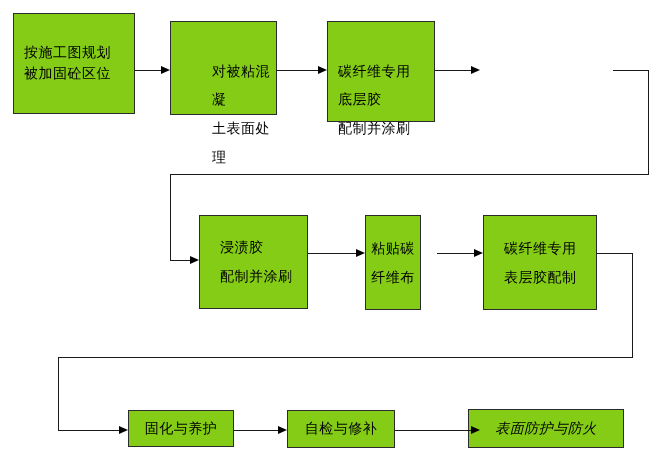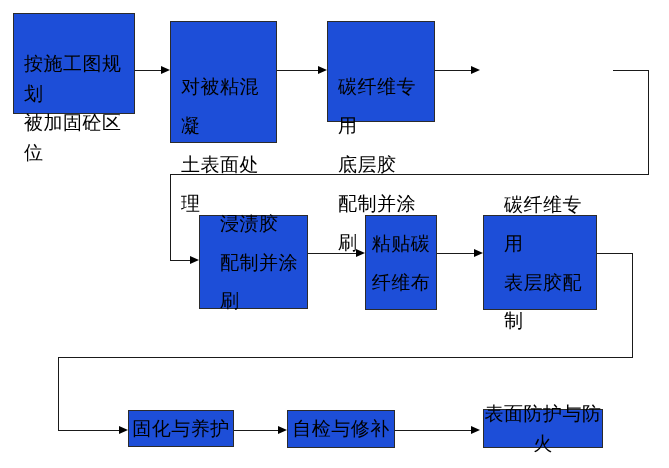--- a/index.html
+++ b/index.html
@@ -15,23 +15,23 @@
     position: relative;
     width: 669px;
     height: 468px;
     background: #ffffff;
     overflow: hidden;
   }
   .node {
     position: absolute;
     box-sizing: border-box;
     border: 1px solid #2b2b2b;
-    background: #1d4ed8;
+    background: #84cc16;
     color: #000000;
-    font-size: 19px;
+    font-size: 14px;
     line-height: 1.55;
     letter-spacing: 0.5px;
     white-space: pre-line;
     padding: 0;
   }
   .node .ntext {
     display: block;
     white-space: pre-line;
   }
   
@@ -80,21 +80,21 @@
 </head>
 <body>
 
 <div id="canvas">
 
   <div class="node top" style="left:13px; top:13px; width:122px; height:101px;">
     <span class="ntext">按施工图规划
 被加固砼区位</span>
   </div>
 
-  <div class="node top sp" style="left:170px; top:21px; width:107px; height:122px;">
+  <div class="node top sp" style="left:170px; top:21px; width:107px; height:94px;padding-left:31px;">
     <span class="ntext">对被粘混凝
 土表面处理</span>
   </div>
 
   <div class="node top sp" style="left:327px; top:21px; width:108px; height:101px;">
     <span class="ntext">碳纤维专用
 底层胶
 配制并涂刷</span>
   </div>
 
@@ -113,21 +113,21 @@
   <div class="hline" style="left:170px; top:174px; width:479px;"></div>
   <div class="vline" style="left:170px; top:174px; height:87px;"></div>
   <div class="hline" style="left:170px; top:260px; width:20px;"></div>
   <div class="arrow-r" style="left:190px; top:255.5px;"></div>
 
   <div class="node mid sp" style="left:199px; top:215px; width:109px; height:94px;">
     <span class="ntext">浸渍胶
 配制并涂刷</span>
   </div>
 
-  <div class="node ctr sp" style="left:365px; top:215px; width:72px; height:95px;justify-content:center;">
+  <div class="node ctr sp" style="left:365px; top:215px; width:56px; height:95px;justify-content:center;">
     <span class="ntext">粘贴碳
 纤维布</span>
   </div>
 
   <div class="node mid sp" style="left:483px; top:215px; width:114px; height:95px;">
     <span class="ntext">碳纤维专用
 表层胶配制</span>
   </div>
 
   <div class="hline" style="left:308px; top:253px; width:48px;"></div>
@@ -144,21 +144,21 @@
   <div class="arrow-r" style="left:119px; top:425.5px;"></div>
 
   <div class="node ctr" style="left:287px; top:410px; width:108px; height:38px;">
     <span class="ntext">自检与修补</span>
   </div>
 
   <div class="node ctr" style="left:128px; top:410px; width:106px; height:37px;">
     <span class="ntext">固化与养护</span>
   </div>
 
-  <div class="node ctr" style="left:483px; top:409px; width:120px; height:39px;">
+  <div class="node ctr" style="left:468px; top:409px; width:156px; height:39px;font-style:italic;">
     <span class="ntext">表面防护与防火</span>
   </div>
 
   <div class="hline" style="left:234px; top:430px; width:44px;"></div>
   <div class="arrow-r" style="left:278px; top:425.5px;"></div>
 
   <div class="hline" style="left:395px; top:430px; width:76px;"></div>
   <div class="arrow-r" style="left:471px; top:425.5px;"></div>
 
 </div>

